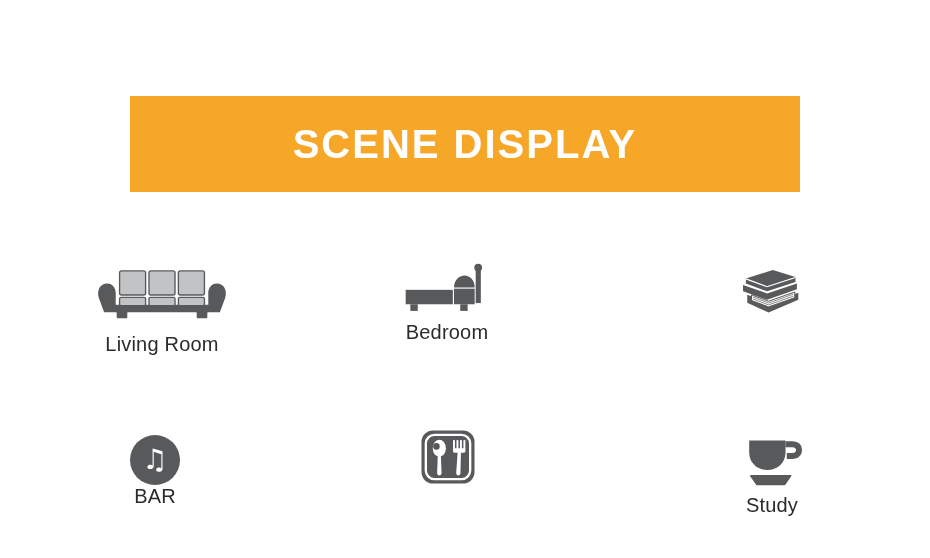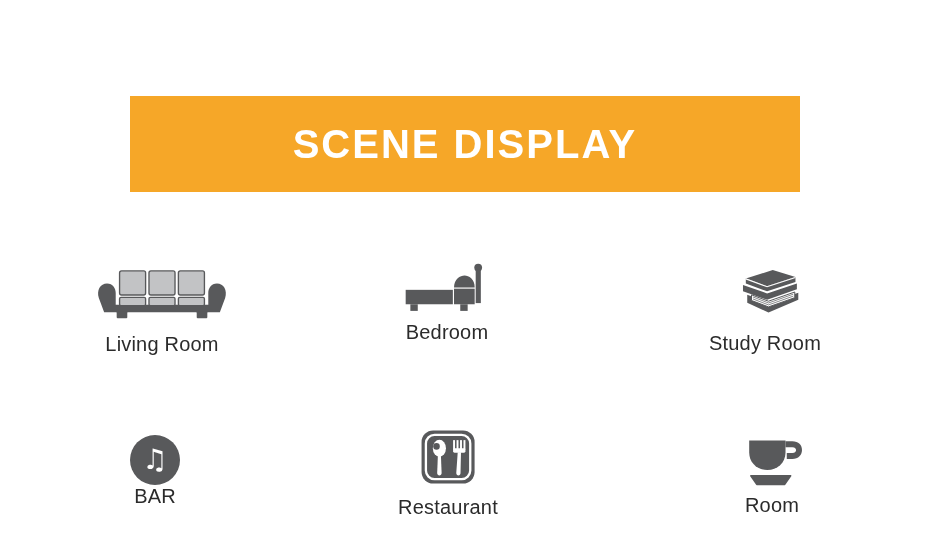--- a/index.html
+++ b/index.html
@@ -119,21 +119,20 @@
 
       <polygon points="24,27 58,39 100,25 100,33 58,48 24,36" fill="#58595B"></polygon>
 
       <polygon points="30,41 60,52 102,38 102,48 60,66 30,52" fill="#58595B"></polygon>
 
       <polygon points="36,41 60,50 97,37 97,45 60,58 36,49" fill="#ffffff" stroke="#58595B" stroke-width="1.4"></polygon>
       <polyline points="38,44 60,52.5 95,40" fill="none" stroke="#58595B" stroke-width="1"></polyline>
       <polyline points="38,46.8 60,55.2 95,42.8" fill="none" stroke="#58595B" stroke-width="1"></polyline>
     </svg>
   </span>
-  <span class="scene-label">Study Room</span>
 </div>
 
 <div class="scene-item item-bar">
   <span class="bar-circle">
     <span class="bar-note">♫</span>
   </span>
   <span class="scene-label">BAR</span>
 </div>
 
 <div class="scene-item item-restaurant">
@@ -147,28 +146,27 @@
       <path d="M17.4,27 h3.2 L21.3,44.5 c0,1.6 -1,2.6 -2.3,2.6 c-1.3,0 -2.3,-1 -2.3,-2.6 Z" fill="#ffffff"></path>
 
       <rect x="33.2" y="10.5" width="2" height="10" fill="#ffffff"></rect>
       <rect x="36.8" y="10.5" width="2" height="10" fill="#ffffff"></rect>
       <rect x="40.4" y="10.5" width="2" height="10" fill="#ffffff"></rect>
       <rect x="44" y="10.5" width="2" height="10" fill="#ffffff"></rect>
       <rect x="33.2" y="19" width="12.8" height="4.5" rx="1.5" fill="#ffffff"></rect>
       <path d="M38,23 h3.4 L40.9,44.5 c0,1.6 -1,2.6 -2.2,2.6 c-1.2,0 -2.2,-1 -2.2,-2.6 Z" fill="#ffffff"></path>
     </svg>
   </span>
-  <span class="scene-label">Restaurant</span>
 </div>
 
 <div class="scene-item item-cafe">
   <span class="icon-wrap">
     <svg width="64" height="49" viewBox="0 0 72 58" xmlns="http://www.w3.org/2000/svg">
 
       <path d="M9,4 H52 V18 C52,31 42,39 30.5,39 C19,39 9,31 9,18 Z" fill="#58595B"></path>
 
       <path d="M52,5 h8 c7.5,0 11.5,4.5 11.5,10.5 c0,6 -4,10.5 -11.5,10.5 h-6.5 v-7 h6.5 c3.5,0 4.5,-1.8 4.5,-3.5 c0,-1.7 -1,-3.5 -4.5,-3.5 H52 Z" fill="#58595B"></path>
 
       <path d="M11,46 H58 L51,56 H18 Z" fill="#58595B" stroke="#58595B" stroke-width="2" stroke-linejoin="round"></path>
     </svg>
   </span>
-  <span class="scene-label">Room</span>
+  <span class="scene-label">Study</span>
 </div>
 
 </body></html>

